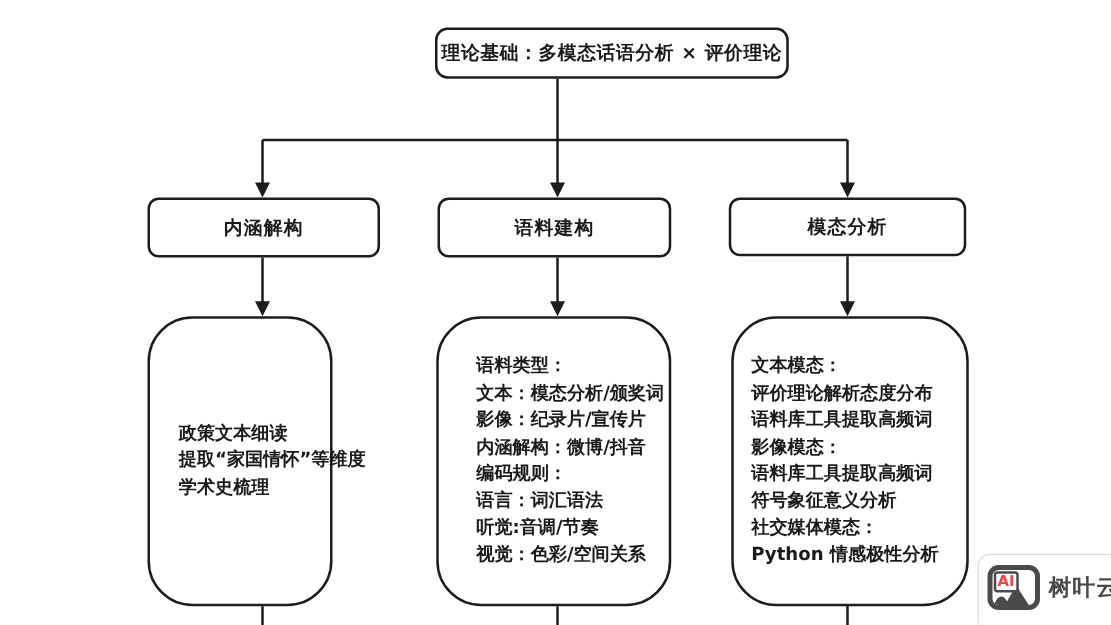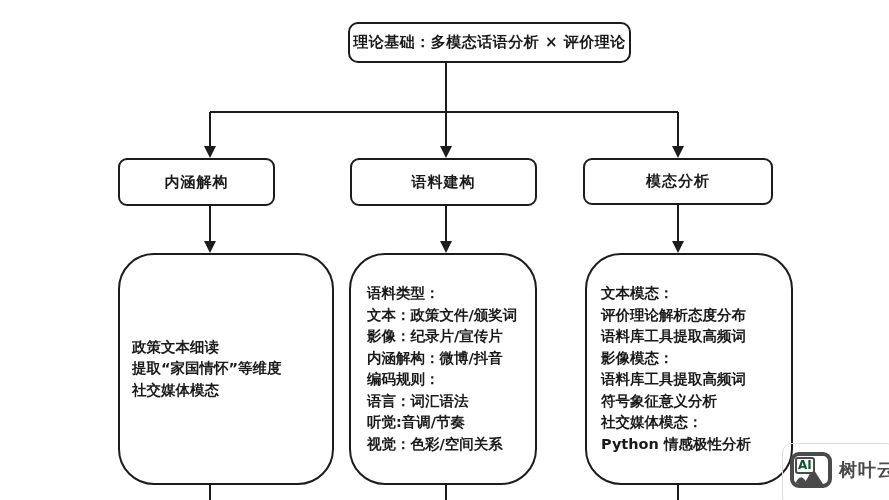--- a/index.html
+++ b/index.html
@@ -34,36 +34,36 @@
     border-radius: 10px;
     letter-spacing: 0.5px;
     margin-left: 43px;
   }
   .branch-node {
     top: 158px; height: 48px;
     border-radius: 9px;
     font-weight: 700;
     letter-spacing: 1px;
   }
-  .branch-0 { left: 118px; width: 157px; }
+  .branch-0 { left: 118px; width: 186px; }
   .branch-1 { left: 350px; width: 187px; }
   .branch-2 { left: 583px; width: 190px; height: 47px; }
   .detail-node {
     top: 253px; height: 232px;
     border-radius: 36px;
     flex-direction: column;
     align-items: flex-start;
     justify-content: center;
     font-size: 14.5px;
     line-height: 21.5px;
     font-weight: 600;
   }
-  .detail-0 { left: 118px; width: 216px; padding-left: 12px; }
-  .detail-1 { left: 349px; width: 188px; padding-left: 16px; }
-  .detail-2 { left: 585px; width: 208px; padding-left: 14px; }
+  .detail-0 { left: 118px; width: 148px; padding-left: 23px; }
+  .detail-1 { left: 349px; width: 188px; padding-left: 30px; }
+  .detail-2 { left: 585px; width: 190px; padding-left: 14px; }
   .detail-line { white-space: nowrap; }
   .watermark-frame {
     position: absolute;
     left: 782px; top: 443px;
     width: 112px; height: 62px;
     border: 1px solid #dcdcdc;
     border-radius: 10px;
   }
   .watermark {
     position: absolute;
@@ -79,21 +79,21 @@
     border-radius: 9px;
     background: #ffffff;
     overflow: hidden;
   }
   .wm-ai {
     position: absolute;
     left: 1px; top: 1px;
     font-size: 12px;
     line-height: 13px;
     font-weight: 800;
-    color: #14532d;
+    color: #ef4444;
     border: 2px solid #4a4a4a;
     border-radius: 3px;
     padding: 0 1px;
     background: #ffffff;
     z-index: 1;
   }
   .wm-mountains {
     position: absolute;
     left: 0; bottom: 0;
     width: 100%; height: 17px;
@@ -146,26 +146,26 @@
   <div class="node branch-node branch-1">
     <span>语料建构</span>
   </div>
   <div class="node branch-node branch-2">
     <span>模态分析</span>
   </div>
 
   <div class="node detail-node detail-0">
     <div class="detail-line">政策文本细读</div>
     <div class="detail-line">提取“家国情怀”等维度</div>
-    <div class="detail-line">社交媒体模态</div>
+    <div class="detail-line">学术史梳理</div>
   </div>
 
   <div class="node detail-node detail-1">
     <div class="detail-line">语料类型：</div>
-    <div class="detail-line">文本：政策文件/颁奖词</div>
+    <div class="detail-line">文本：模态分析/颁奖词</div>
     <div class="detail-line">影像：纪录片/宣传片</div>
     <div class="detail-line">内涵解构：微博/抖音</div>
     <div class="detail-line">编码规则：</div>
     <div class="detail-line">语言：词汇语法</div>
     <div class="detail-line">听觉:音调/节奏</div>
     <div class="detail-line">视觉：色彩/空间关系</div>
   </div>
 
   <div class="node detail-node detail-2">
     <div class="detail-line">文本模态：</div>

